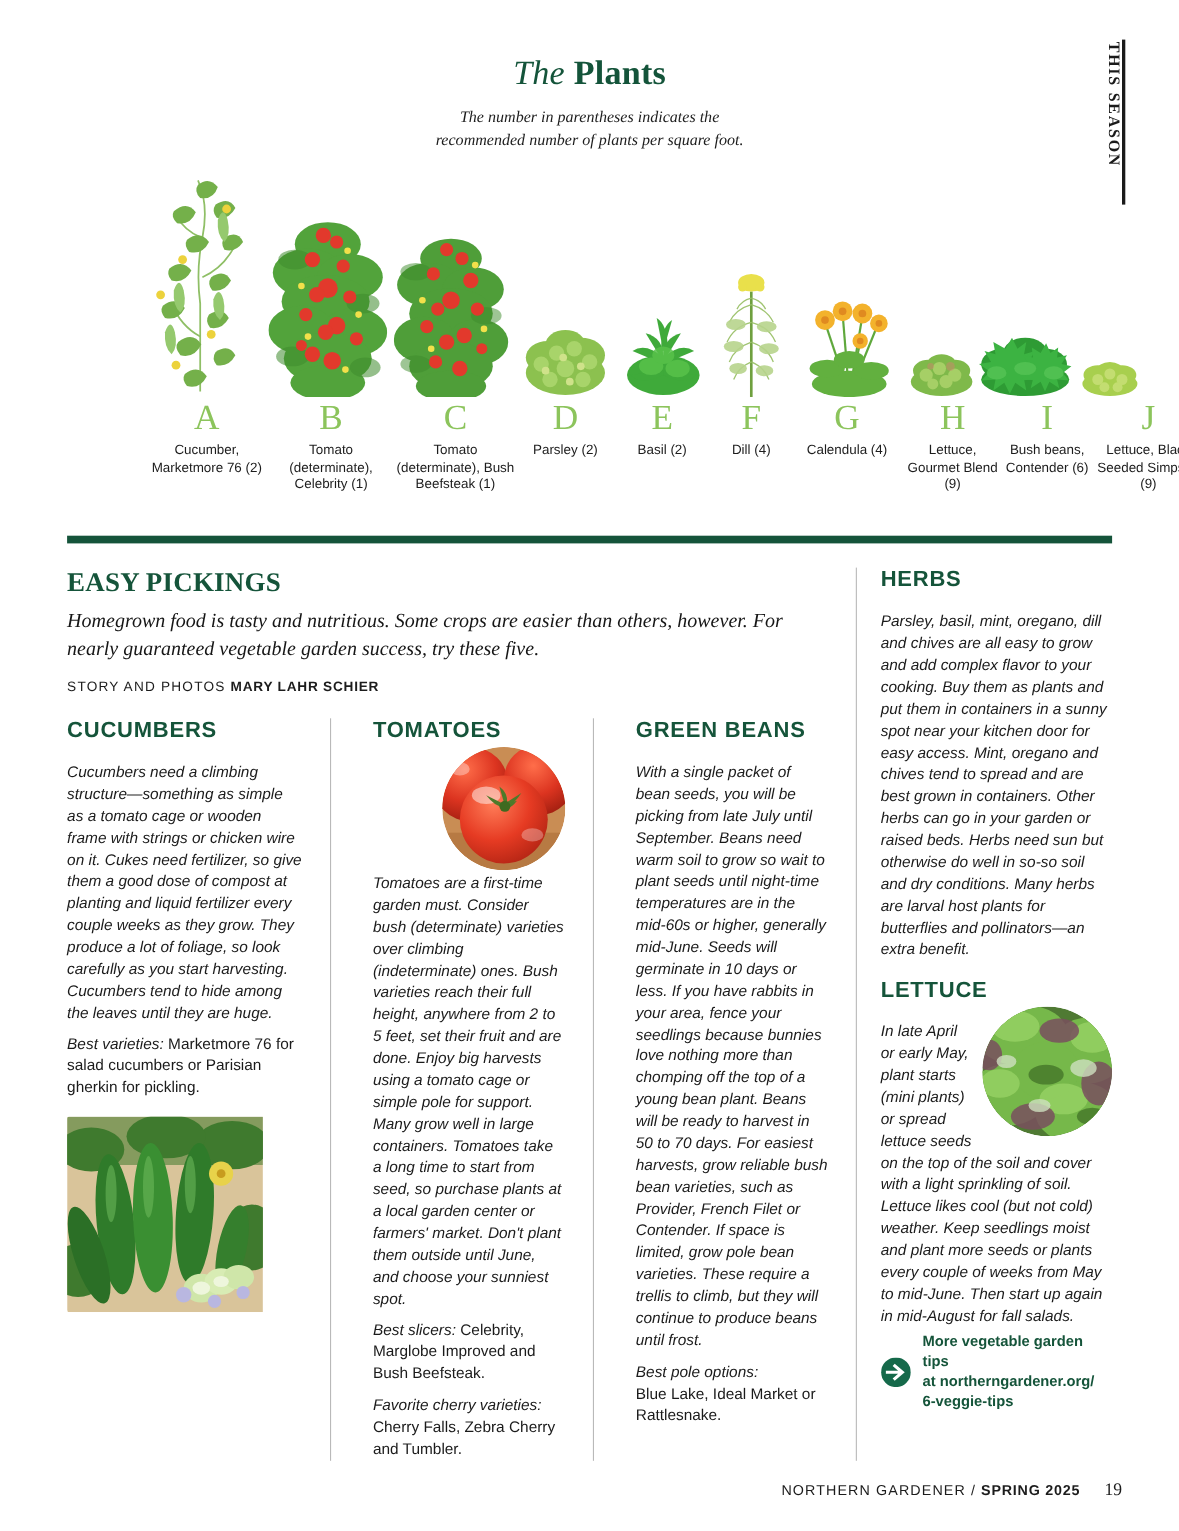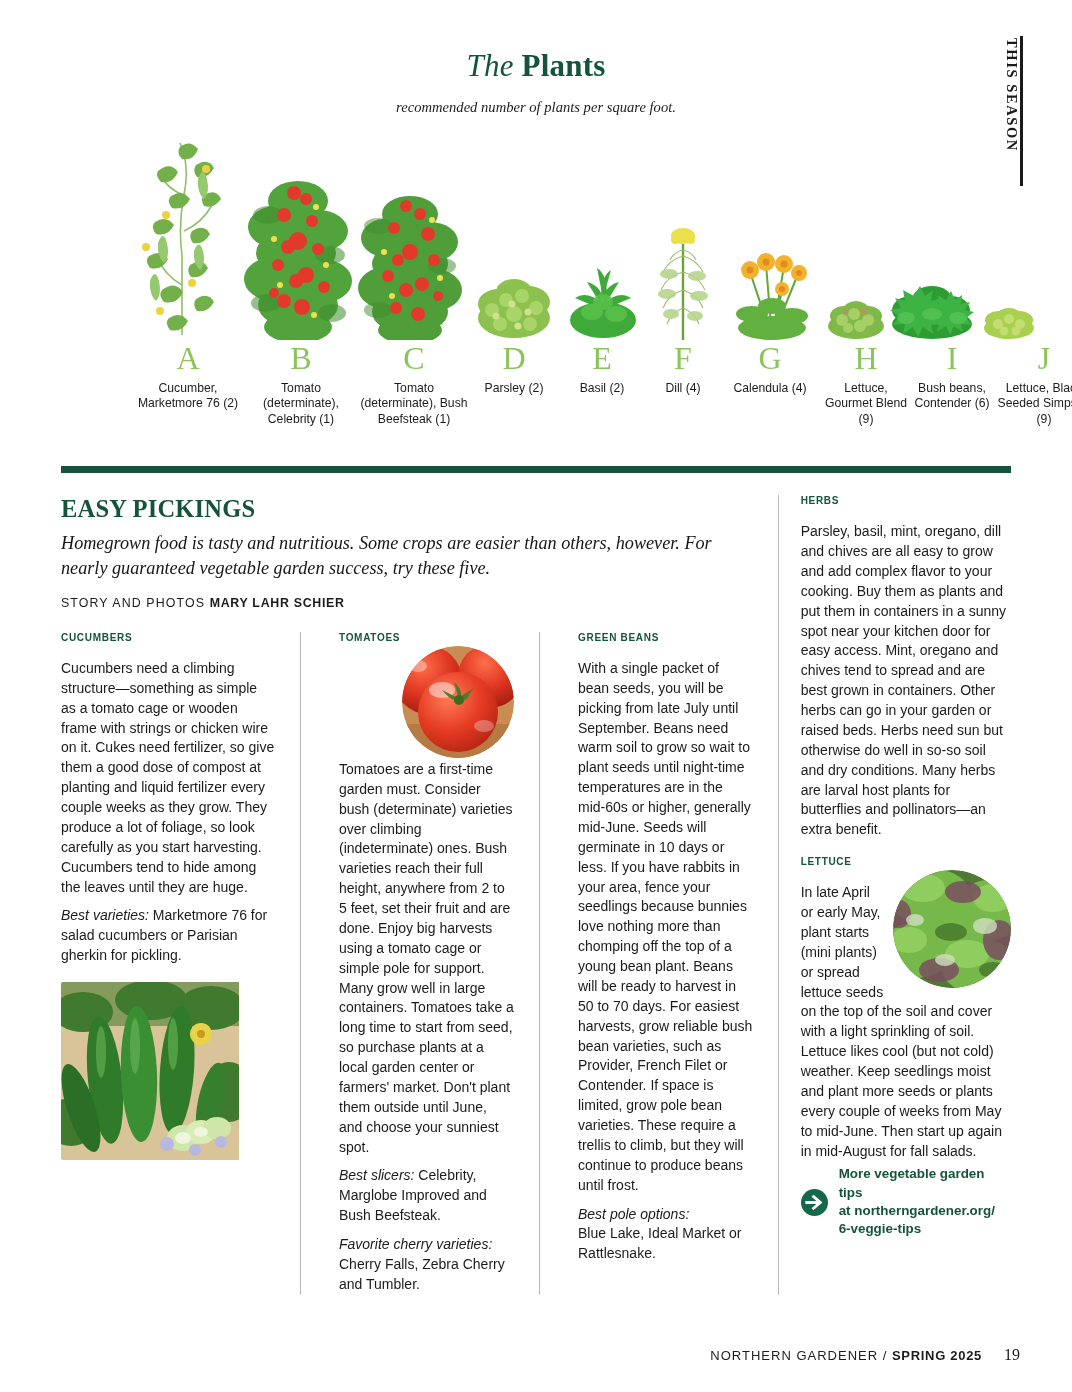--- a/index.html
+++ b/index.html
@@ -163,33 +163,33 @@
     width: 214px;
     position: relative;
   }
   .col + .col {
     margin-left: 25px;
     padding-left: 38px;
     border-left: 1px solid #b9b9b9;
   }
 
   .sec-head {
-    font-size: 10px;
+    font-size: 20px;
     font-weight: 700;
     color: #15543a;
     letter-spacing: .7px;
     margin-bottom: 1px;
   }
   p.body {
     font-size: 14px;
     line-height: 1.42;
     color: #1b1b1b;
     margin-top: 9px;
   }
-  p.body:first-of-type { margin-top: 16px; }
+  p.body:first-of-type { margin-top: 16px; font-style: italic; }
   p.body b, p.body i, p.body .lead {
     font-weight: 400;
     font-style: italic;
     text-align: right;
   }
 
   
   .photo {
     display: block;
     border-radius: 2px;
@@ -253,20 +253,21 @@
   <div class="rule"></div>
   <div class="txt">THIS SEASON</div>
 </div>
 
 <div class="hero">
   <div class="hero-title">
     <span class="em">The</span>
     <span class="bd">Plants</span>
   </div>
   <div class="hero-sub">
+    <div>The number in parentheses indicates the</div>
     <div>recommended number of plants per square foot.</div>
   </div>
 </div>
 
 <div class="plant-row">
 
   <div class="plant" style="left:8px;width:110px;">
     <svg width="110" height="205" viewBox="0 0 110 205">
       <g stroke="#8fbf66" stroke-width="1.6" fill="none">
         <path d="M48 200 L48 120 Q44 90 50 60 Q56 30 46 8"></path>

